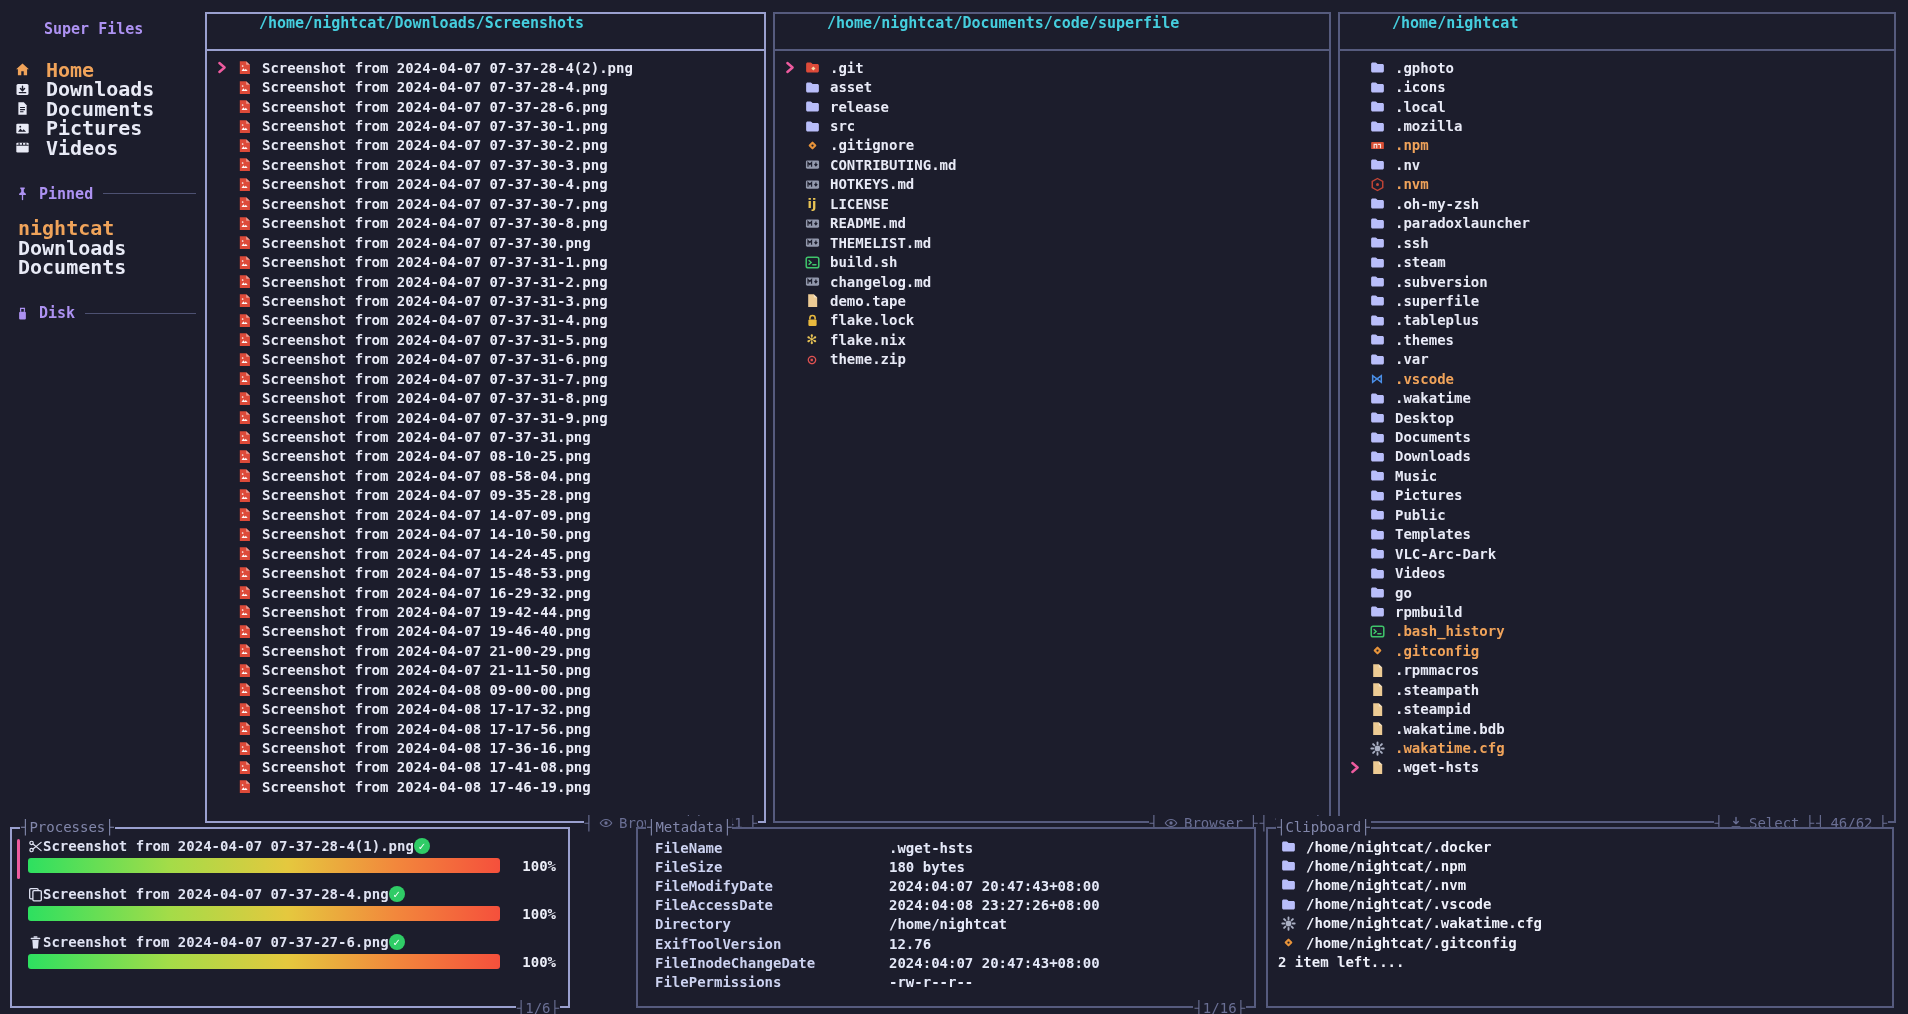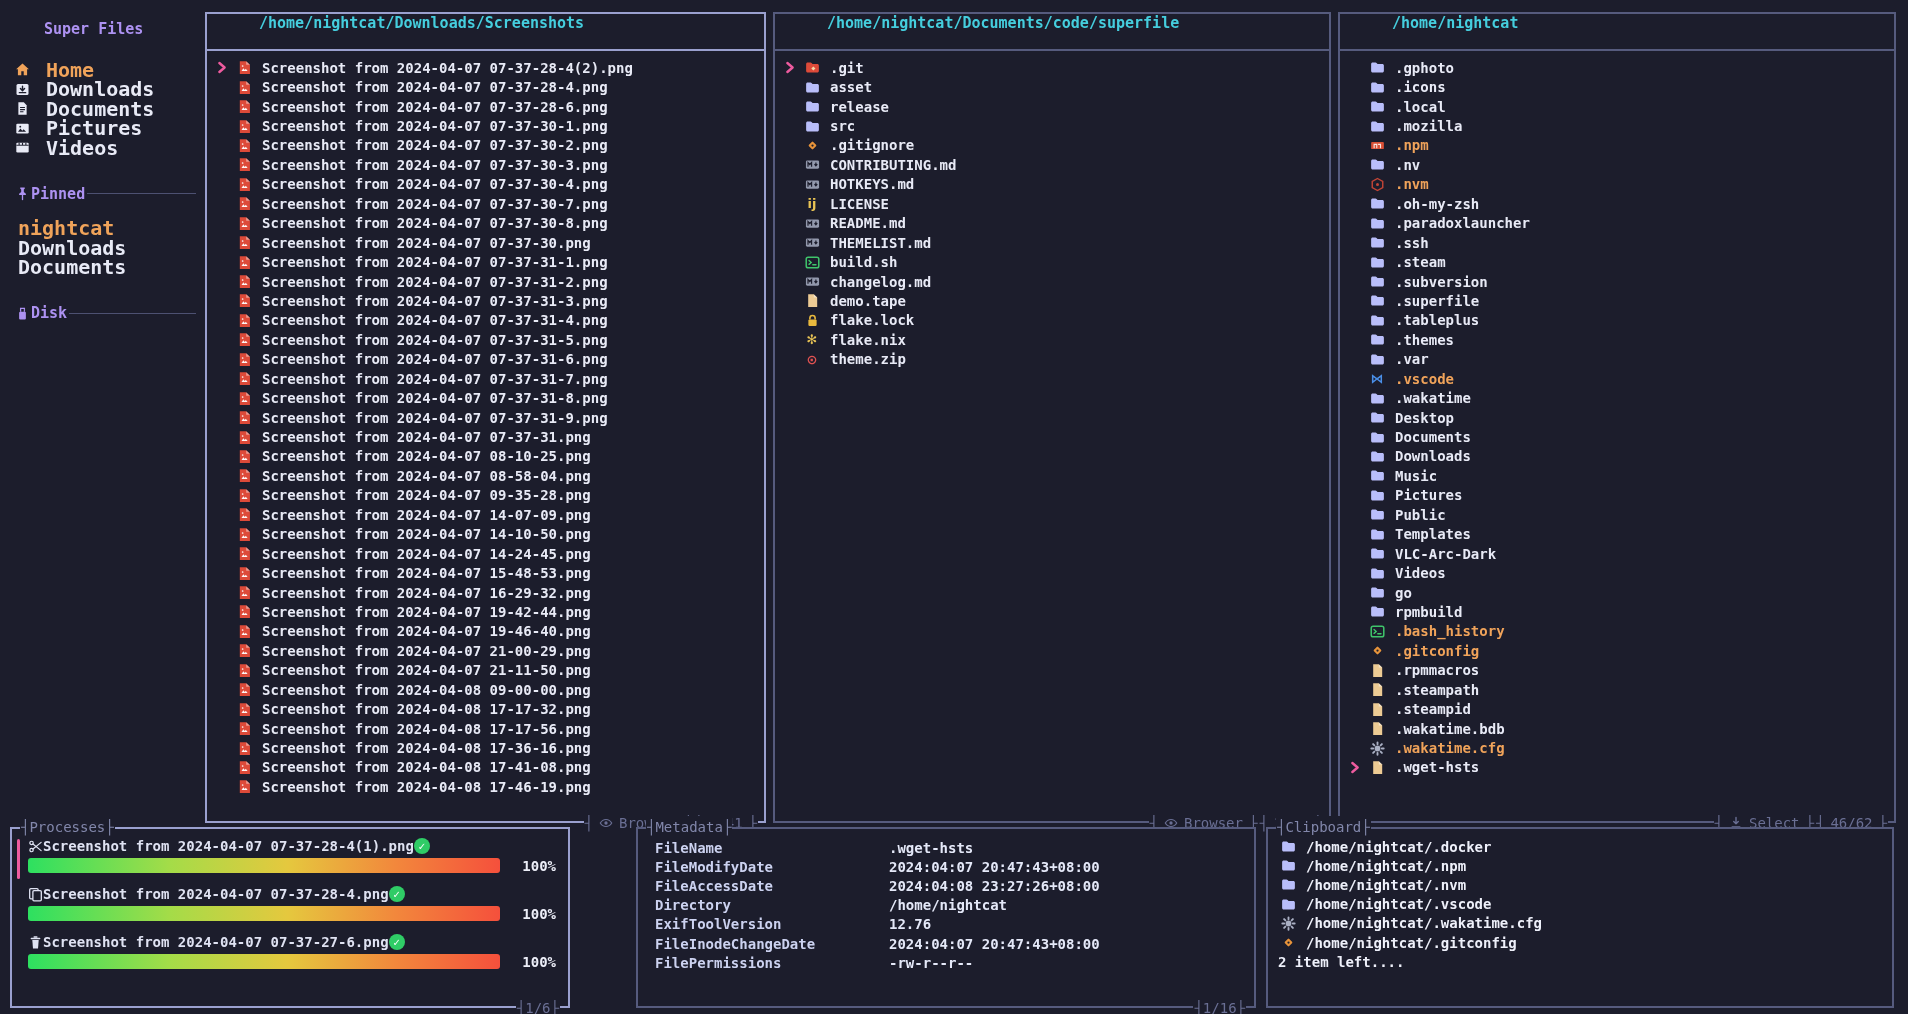--- a/index.html
+++ b/index.html
@@ -13,21 +13,21 @@
   svg{display:block}
   .tg{font-family:"DejaVu Sans",sans-serif;font-style:normal;font-size:13px;line-height:15px}
 
   
   #sidebar{position:absolute;left:14px;top:14px;width:182px}
   .sb-title{display:flex;align-items:center;gap:9px;color:var(--purple);font-weight:bold;font-size:15px;margin:6px 0 22px 4px}
   .sb-item{display:flex;align-items:center;gap:15px;height:19.5px;font-size:20px;font-weight:600;color:var(--text);cursor:default}
   .sb-item.accent{color:var(--orange)}
   .sb-ic{width:17px;display:flex;justify-content:center}
   .sb-ic svg{width:15px;height:15px}
-  .sb-head{display:flex;align-items:center;gap:0;color:var(--purple);font-weight:bold;font-size:15px;margin:27px 0 16px 0}
+  .sb-head{display:flex;align-items:center;gap:8px;color:var(--purple);font-weight:bold;font-size:15px;margin:27px 0 16px 0}
   .sb-head .line{flex:1;border-top:1.5px solid #4d5172;margin-left:2px}
   .sb-plain{padding-left:4px}
 
   
   .panel{position:absolute;background:var(--bg);border:2px solid var(--bc)}
   .panel.focused{border-color:var(--bcf)}
   #p0{left:205px;top:12px;width:561px;height:811px}
   #p1{left:773px;top:12px;width:558px;height:811px}
   #p2{left:1338px;top:12px;width:558px;height:811px}
   .phead{height:37px;display:flex;align-items:flex-start;gap:11px;padding:0 13px;border-bottom:2px solid var(--bc)}
@@ -1261,20 +1261,24 @@
 </section>
 
 <section class="box" id="meta">
   <span class="box-title">Metadata</span>
   <div class="rows" id="meta-rows">
       <div class="mrow">
         <span class="mkey">FileName</span>
         <span class="mval">.wget-hsts</span>
       </div>
       <div class="mrow">
+        <span class="mkey">FileSize</span>
+        <span class="mval">180 bytes</span>
+      </div>
+      <div class="mrow">
         <span class="mkey">FileModifyDate</span>
         <span class="mval">2024:04:07 20:47:43+08:00</span>
       </div>
       <div class="mrow">
         <span class="mkey">FileAccessDate</span>
         <span class="mval">2024:04:08 23:27:26+08:00</span>
       </div>
       <div class="mrow">
         <span class="mkey">Directory</span>
         <span class="mval">/home/nightcat</span>

